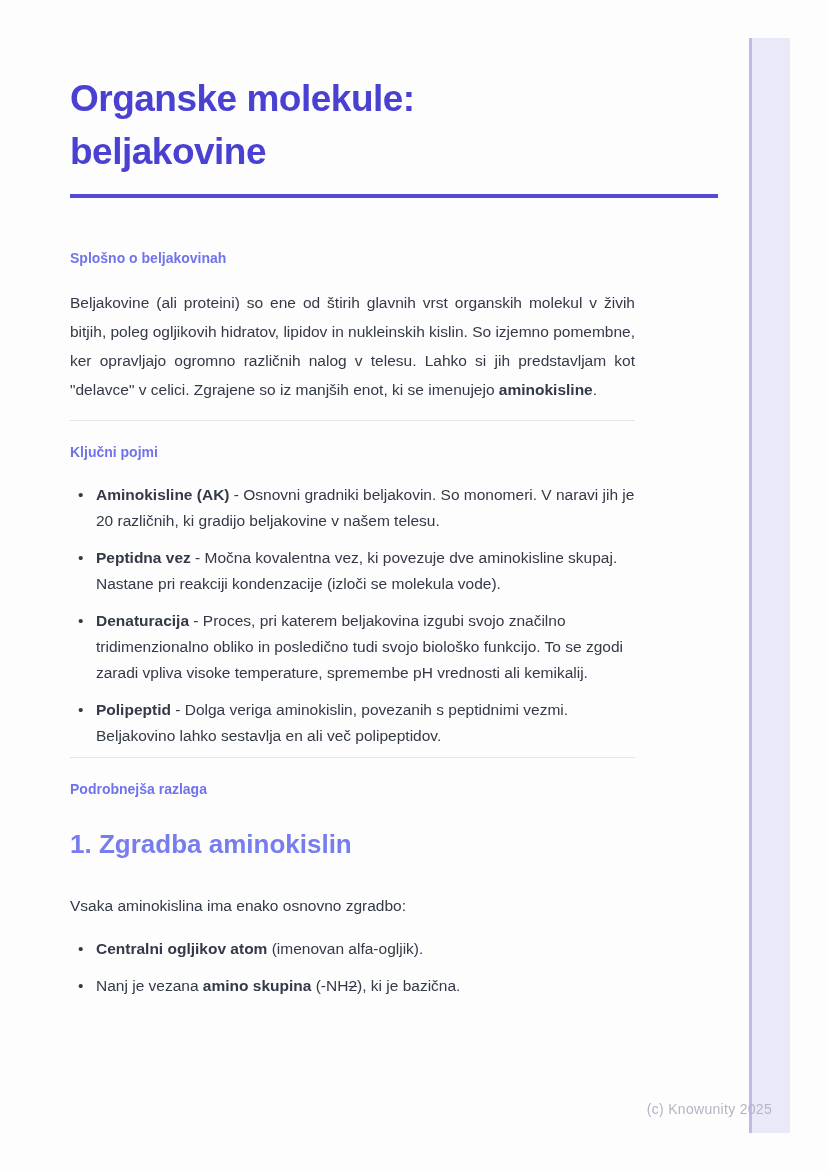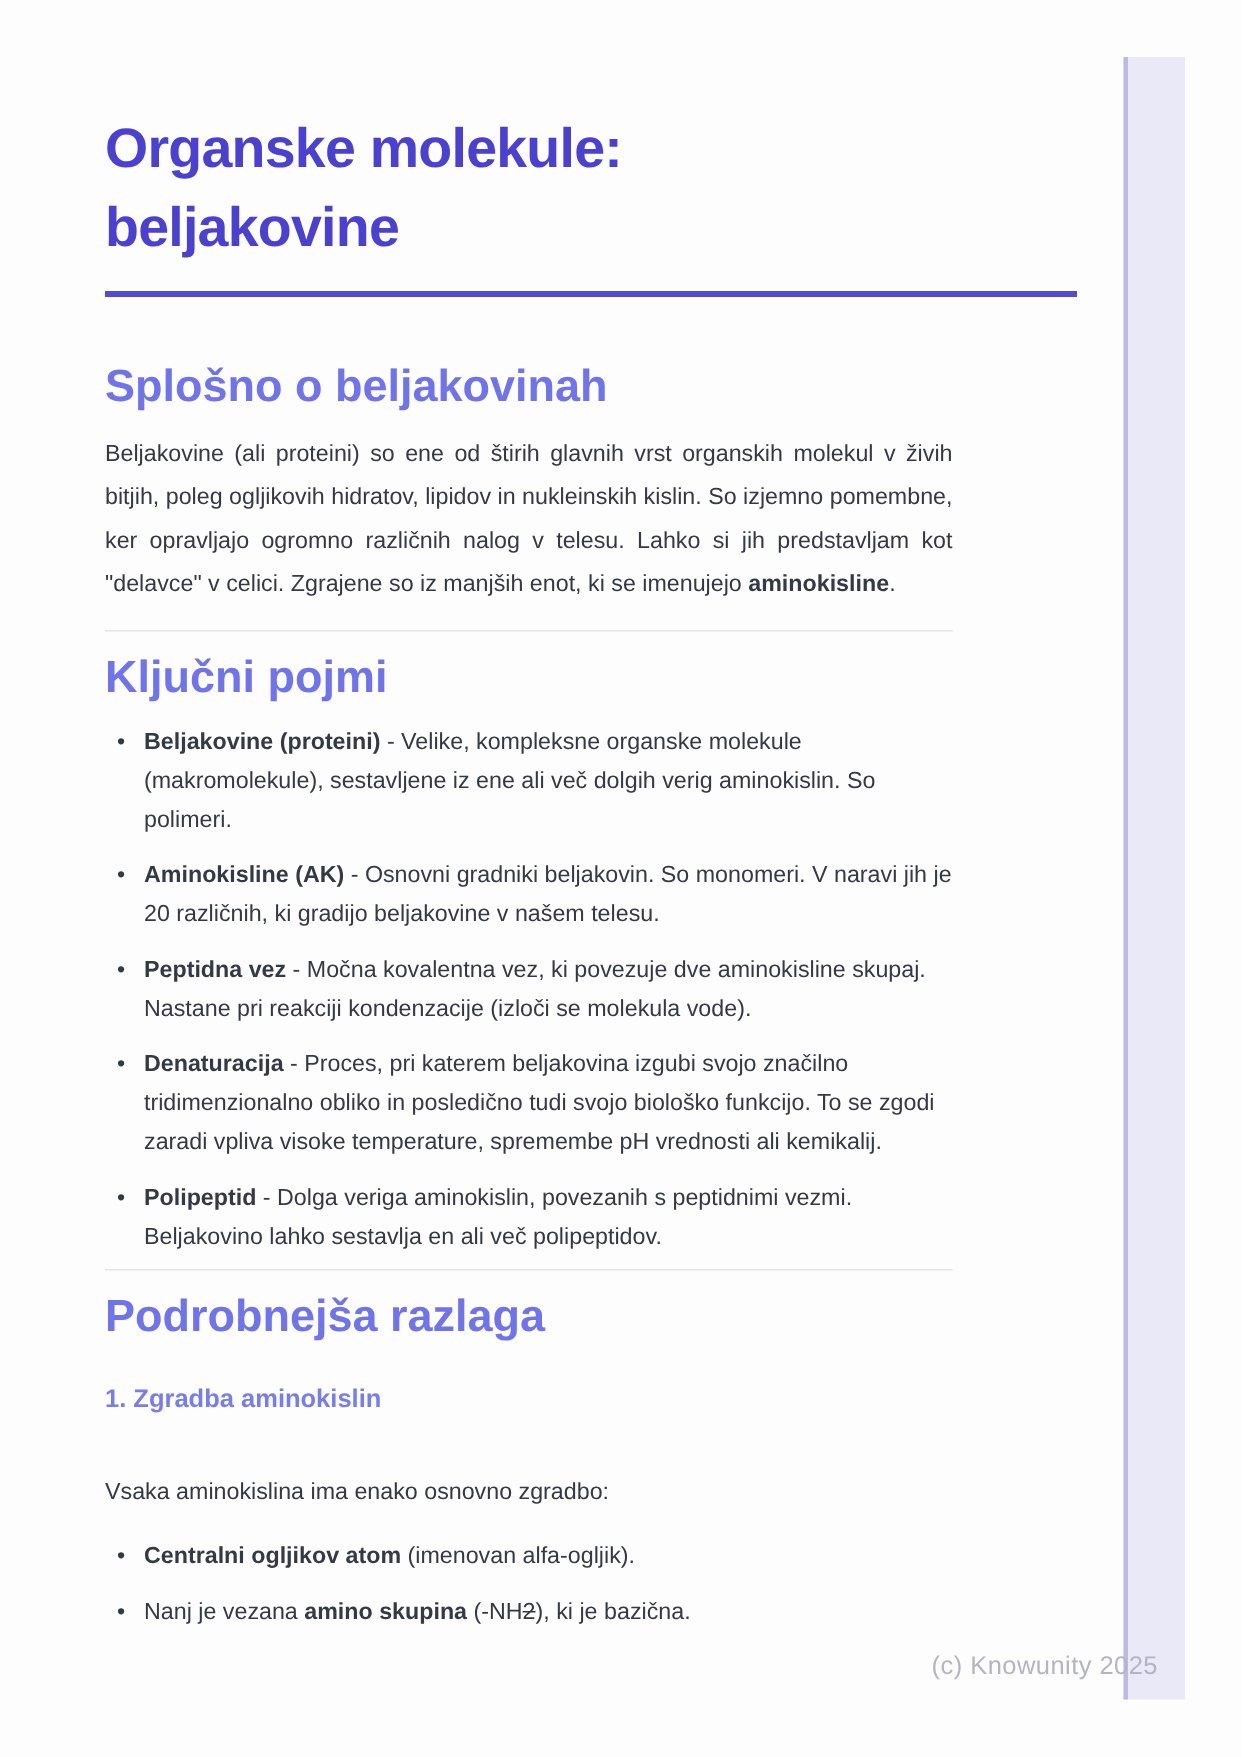--- a/index.html
+++ b/index.html
@@ -10,41 +10,41 @@
   .accent-bar{
     position:absolute;left:749px;top:38px;width:38px;height:1095px;
     background:#eae9f8;border-left:3px solid #beb9e6;z-index:1;
   }
   .content{position:absolute;left:70px;top:0;width:565px;z-index:2;}
   .doc-title{
     margin:72px 0 16px;font-size:37px;line-height:53px;font-weight:800;
     color:#4a41d2;letter-spacing:-0.5px;white-space:pre-line;
   }
   .title-rule{width:648px;height:4px;background:#554ad8;margin:8px 0 0;border:none;}
-  .section-heading{font-size:30px;line-height:28px;font-weight:700;color:#7074ec;margin:46px 0 0;}
+  .section-heading{font-size:14px;line-height:28px;font-weight:700;color:#7074ec;margin:46px 0 0;}
   .section-heading.mt30{margin-top:17px;}
-  .sub-heading{font-size:17px;line-height:26px;font-weight:700;color:#777cee;margin:28px 0 0;}
+  .sub-heading{font-size:26px;line-height:26px;font-weight:700;color:#777cee;margin:28px 0 0;}
   .para{font-size:15.5px;line-height:29px;margin:16px 0 0;text-align:justify;}
   .para.lead{text-align:left;margin-top:34px;}
   .divider{border:none;border-top:1px solid #e4e4e9;margin:16px 0 0;width:565px;}
   .divider.d2{margin-top:8px;}
   .bullet-list{margin:16px 0 0;padding:0;list-style:none;}
   .bullet-list.tight{}
   .bullet-item{
     position:relative;padding-left:26px;font-size:15.5px;line-height:26px;
     margin:0 0 11px;text-align:left;
   }
   .bullet-item:last-child{margin-bottom:0;}
   .dot{position:absolute;left:8px;top:0;color:#343947;}
   .dot::before{content:"\2022";}
   .term{font-weight:700;}
   .struck{text-decoration:line-through;}
   .footer-note{
     position:absolute;right:56px;top:1101px;z-index:3;
-    font-size:17px;letter-spacing:0.3px;color:#b5b4c5;
+    font-size:14px;letter-spacing:0.3px;color:#b5b4c5;
   }
 </style>
 </head>
 <body>
 
 <div class="page">
 
   <div class="accent-bar"></div>
 
   <div class="content">
@@ -54,21 +54,20 @@
     <hr class="title-rule">
 
     <h2 class="section-heading">Splošno o beljakovinah</h2>
     <p class="para"><span>Beljakovine (ali proteini) so ene od štirih glavnih vrst organskih molekul v živih bitjih, poleg ogljikovih hidratov, lipidov in nukleinskih kislin. So izjemno pomembne, ker opravljajo ogromno različnih nalog v telesu. Lahko si jih predstavljam kot "delavce" v celici. Zgrajene so iz manjših enot, ki se imenujejo </span><span class="term">aminokisline</span><span>.</span></p>
 
     <hr class="divider">
 
     <h2 class="section-heading mt30">Ključni pojmi</h2>
 
     <ul class="bullet-list">
-      <li class="bullet-item"><span class="dot"></span><span class="term">Beljakovine (proteini)</span><span> - Velike, kompleksne organske molekule (makromolekule), sestavljene iz ene ali več dolgih verig aminokislin. So polimeri.</span></li>
       <li class="bullet-item"><span class="dot"></span><span class="term">Aminokisline (AK)</span><span> - Osnovni gradniki beljakovin. So monomeri. V naravi jih je 20 različnih, ki gradijo beljakovine v našem telesu.</span></li>
       <li class="bullet-item"><span class="dot"></span><span class="term">Peptidna vez</span><span> - Močna kovalentna vez, ki povezuje dve aminokisline skupaj. Nastane pri reakciji kondenzacije (izloči se molekula vode).</span></li>
       <li class="bullet-item"><span class="dot"></span><span class="term">Denaturacija</span><span> - Proces, pri katerem beljakovina izgubi svojo značilno tridimenzionalno obliko in posledično tudi svojo biološko funkcijo. To se zgodi zaradi vpliva visoke temperature, spremembe pH vrednosti ali kemikalij.</span></li>
       <li class="bullet-item"><span class="dot"></span><span class="term">Polipeptid</span><span> - Dolga veriga aminokislin, povezanih s peptidnimi vezmi. Beljakovino lahko sestavlja en ali več polipeptidov.</span></li>
     </ul>
 
     <hr class="divider d2">
 
     <h2 class="section-heading mt30">Podrobnejša razlaga</h2>
     <h3 class="sub-heading">1. Zgradba aminokislin</h3>

